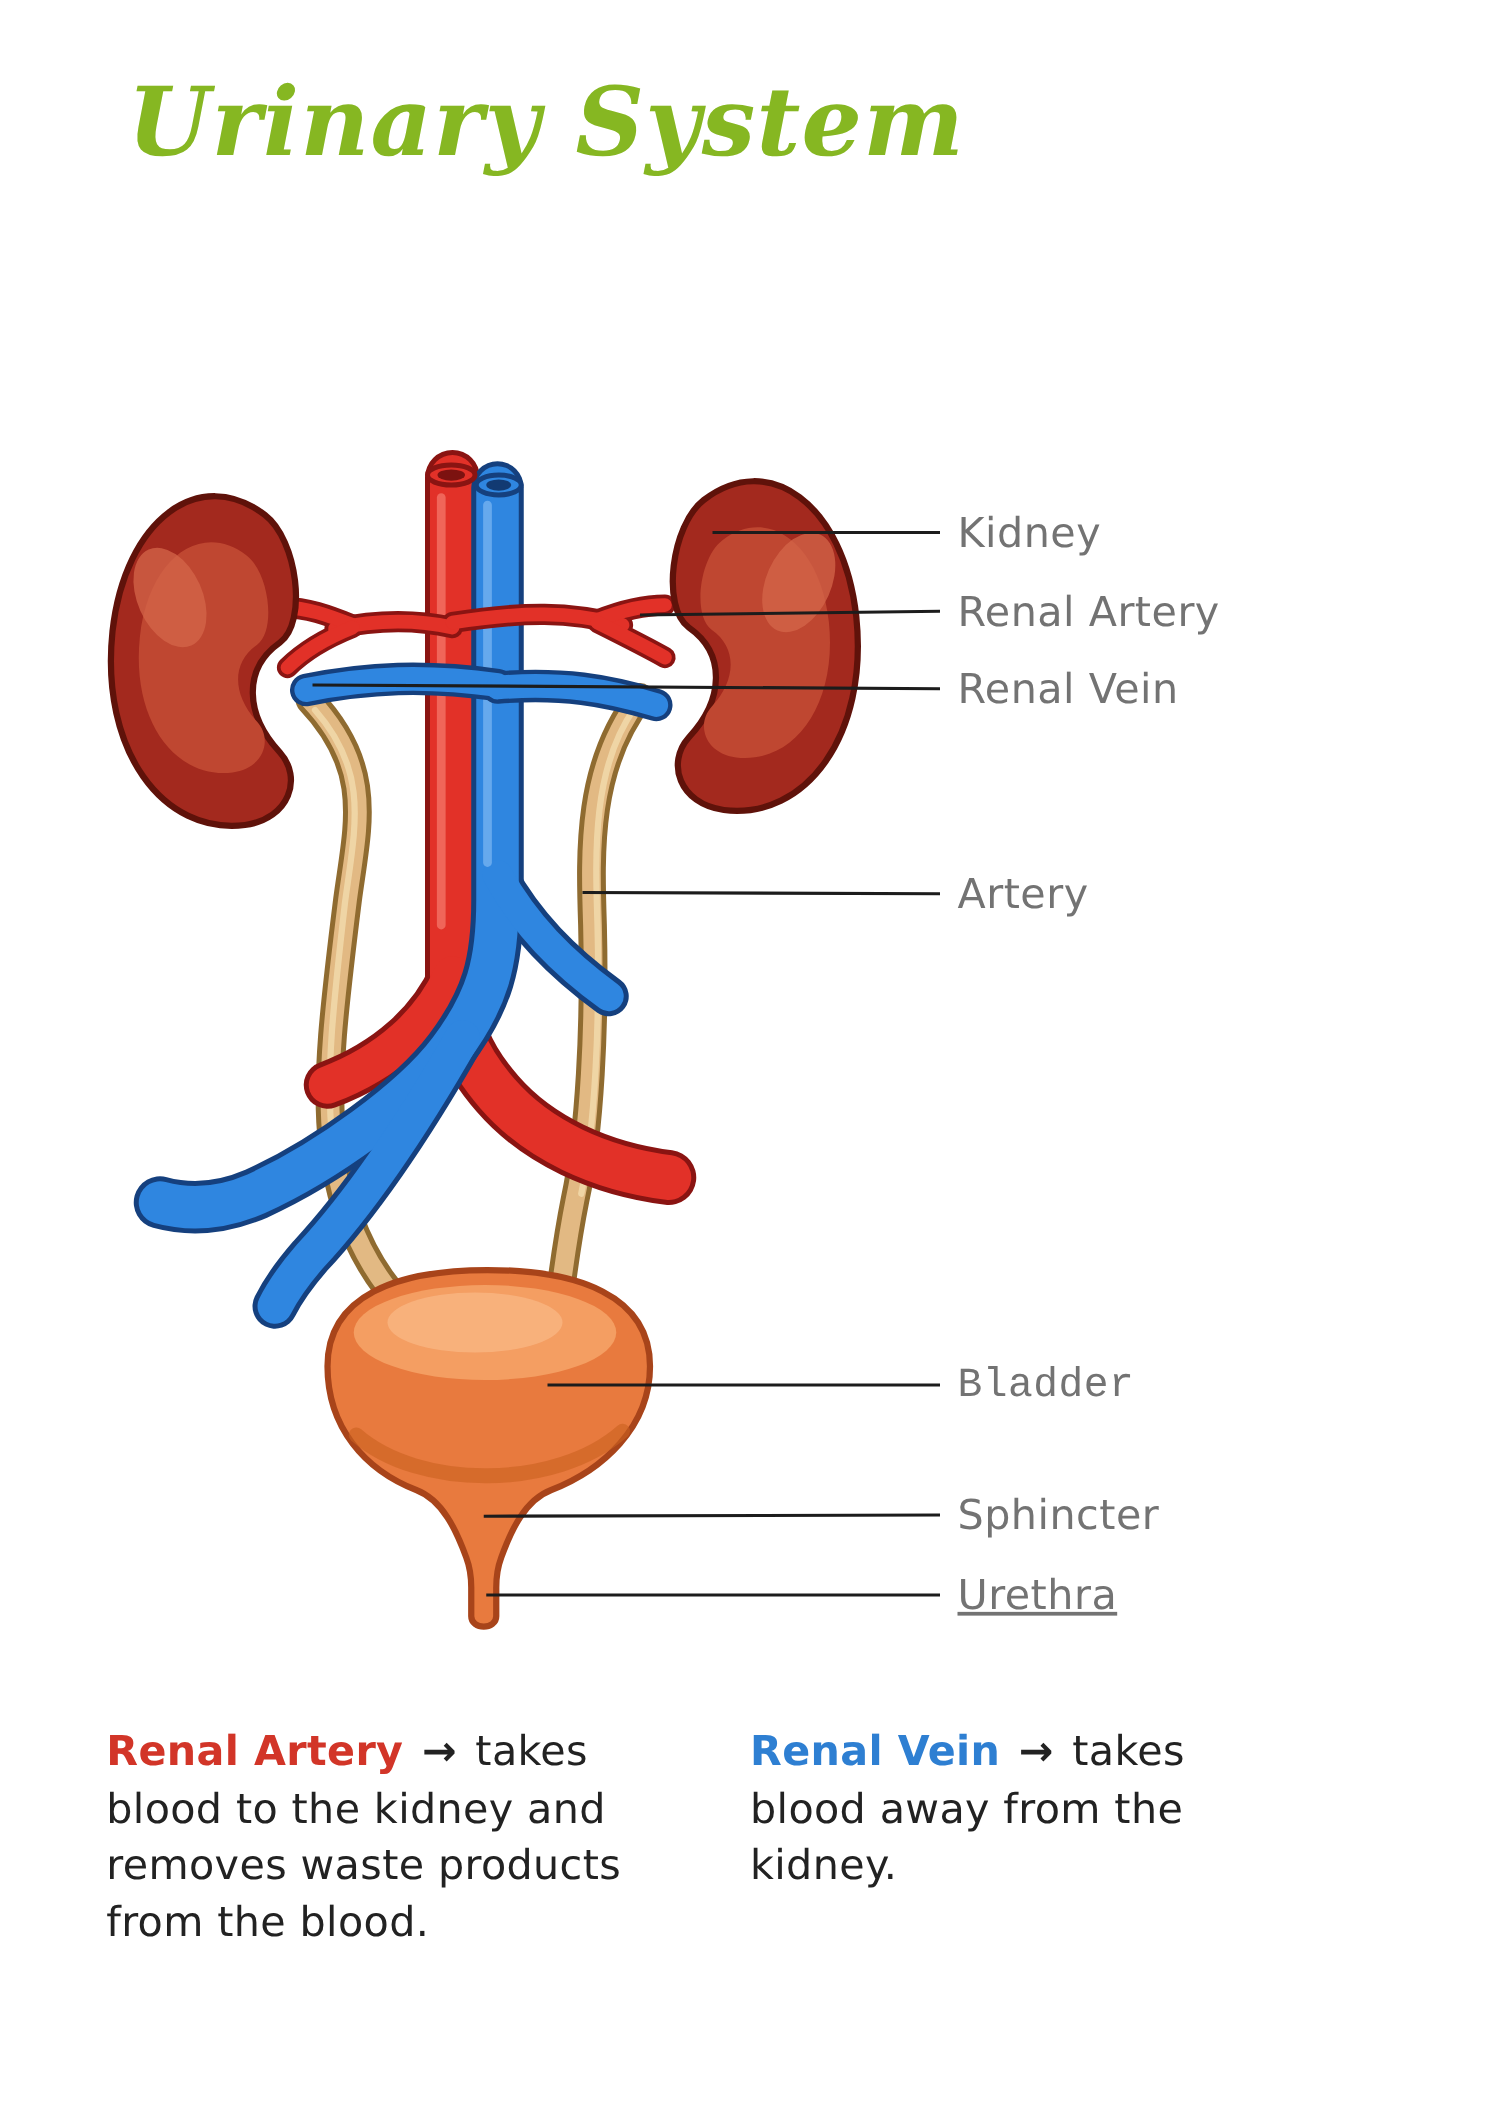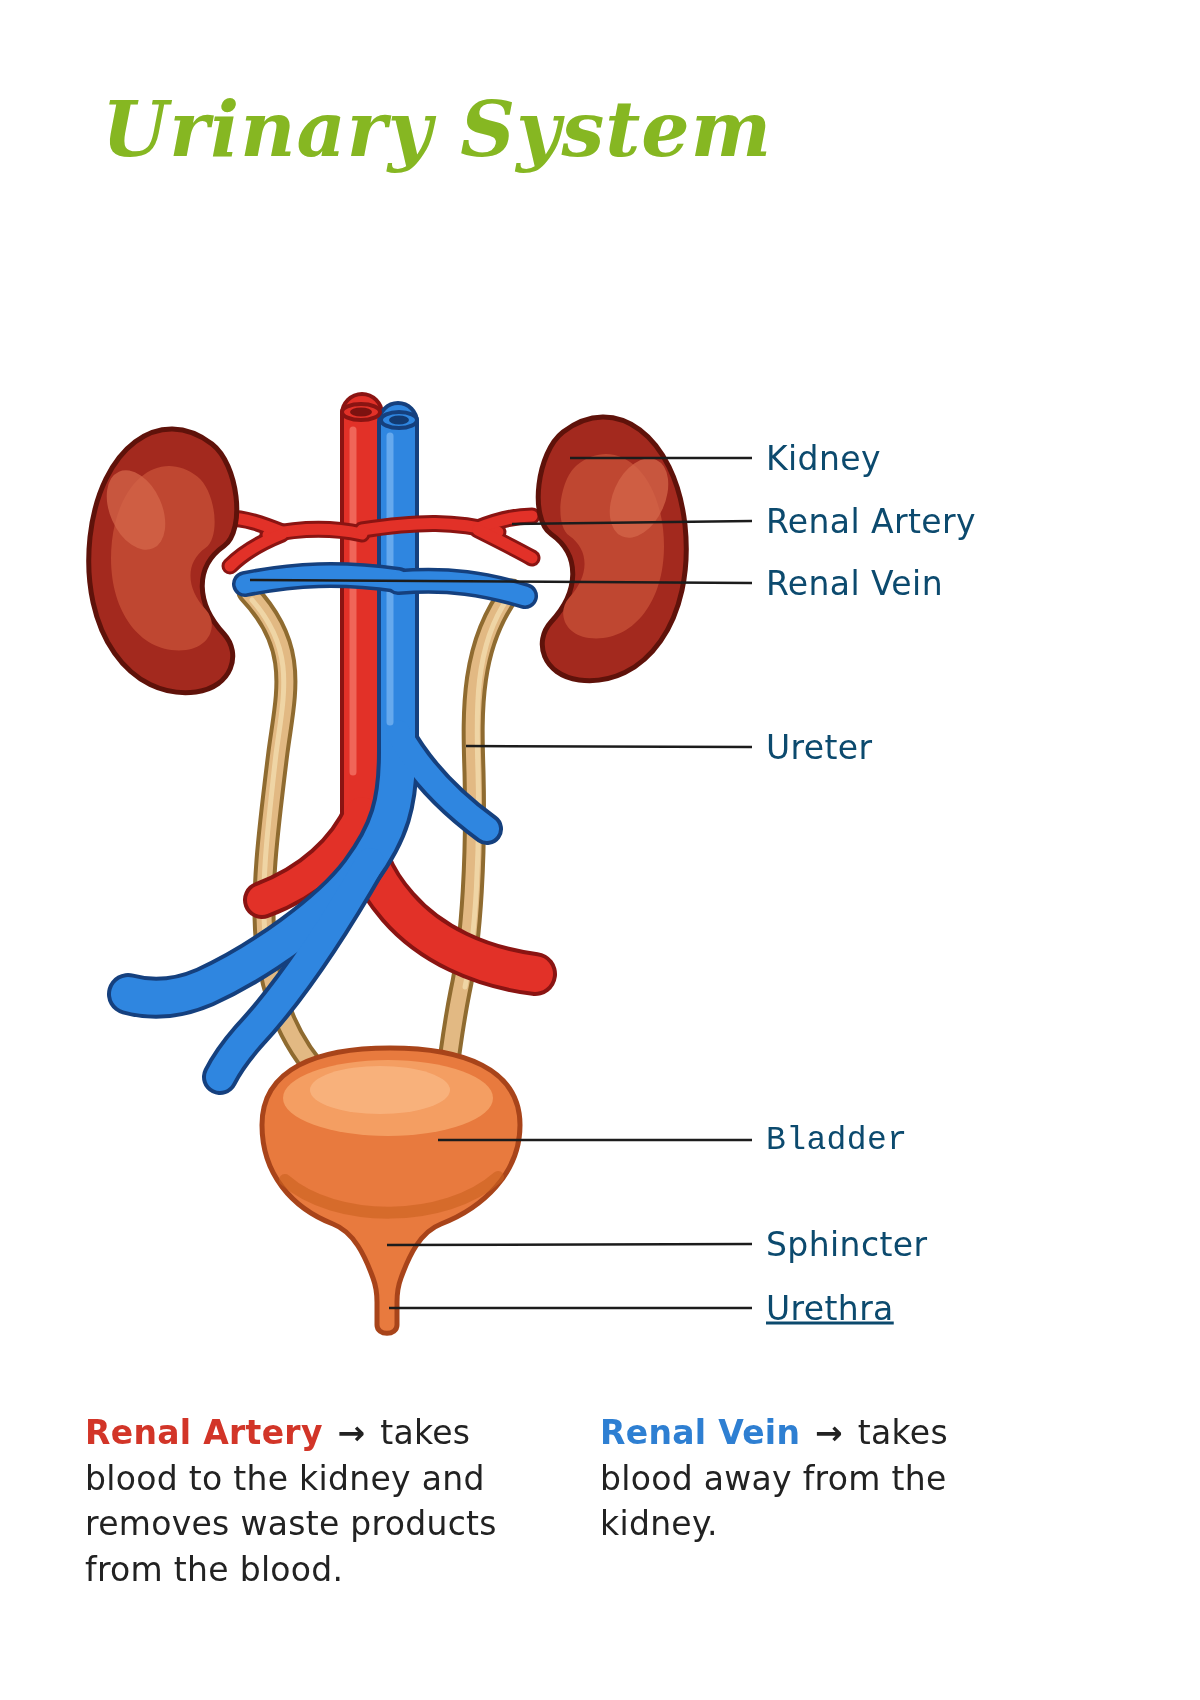--- a/index.html
+++ b/index.html
@@ -2,42 +2,41 @@
 <html><head>
 <meta charset="utf-8">
 <style>
   html,body{margin:0;padding:0;background:#ffffff;}
   #page{
     position:relative;
     width:1200px;height:1644px;
     background:#ffffff;
     font-family:"DejaVu Sans", sans-serif;
     overflow:hidden;
-    margin-top:32px;
   }
   #title{
     position:absolute;left:102px;top:58px;
     font-family:"DejaVu Serif", serif;
     font-style:italic;font-weight:bold;
     font-size:76px;line-height:1.05;
     color:#86b722;letter-spacing:1px;
     margin:0;
   }
   #bullets{
     position:absolute;left:108px;top:178px;width:780px;
     margin:0;padding:0 0 0 34px;
     font-size:35px;line-height:1.45;color:#262626;
     letter-spacing:0.4px;
   }
   #bullets li{margin-bottom:10px;}
   #diagram-svg{position:absolute;left:0;top:0;}
   .part-label{
     position:absolute;left:766px;
     transform:translateY(-50%);
-    font-size:33px;color:#0c4a6e;letter-spacing:0.4px;
+    font-size:33px;color:#737373;letter-spacing:0.4px;
     white-space:nowrap;
   }
   .lbl-kidney{top:426px;}
   .lbl-renal-artery{top:489px;}
   .lbl-renal-vein{top:551px;}
   .lbl-ureter{top:715px;}
   .lbl-bladder{top:1108px;font-family:Liberation Mono, monospace;}
   .lbl-sphincter{top:1212px;}
   .lbl-urethra{top:1276px;text-decoration:underline;}
   .note{
@@ -168,21 +167,21 @@
       <line x1="466" y1="714" x2="752" y2="715"></line>
       <line x1="438" y1="1108" x2="752" y2="1108"></line>
       <line x1="387" y1="1213" x2="752" y2="1212"></line>
       <line x1="389" y1="1276" x2="752" y2="1276"></line>
     </g>
   </svg>
 
   <div class="part-label lbl-kidney">Kidney</div>
   <div class="part-label lbl-renal-artery">Renal Artery</div>
   <div class="part-label lbl-renal-vein">Renal Vein</div>
-  <div class="part-label lbl-ureter">Ureter</div>
+  <div class="part-label lbl-ureter">Artery</div>
   <div class="part-label lbl-bladder">Bladder</div>
   <div class="part-label lbl-sphincter">Sphincter</div>
   <div class="part-label lbl-urethra">Urethra</div>
 
   <p class="note" id="note-artery">
     <span class="term">Renal Artery</span>
     <span class="arrow">→</span>
     <span>takes blood to the kidney and removes waste products from the blood.</span>
   </p>
   <p class="note" id="note-vein">

